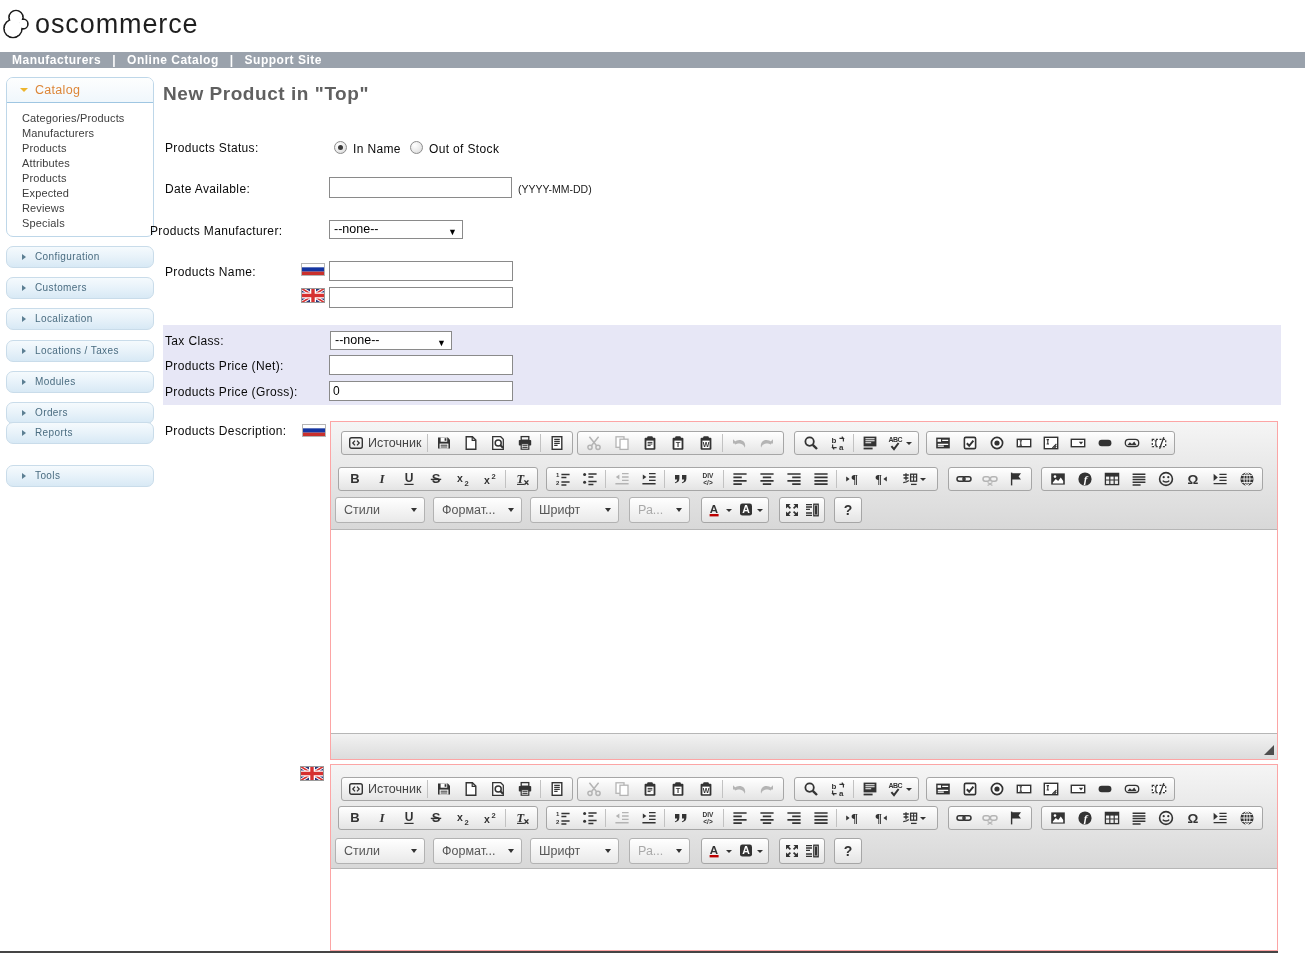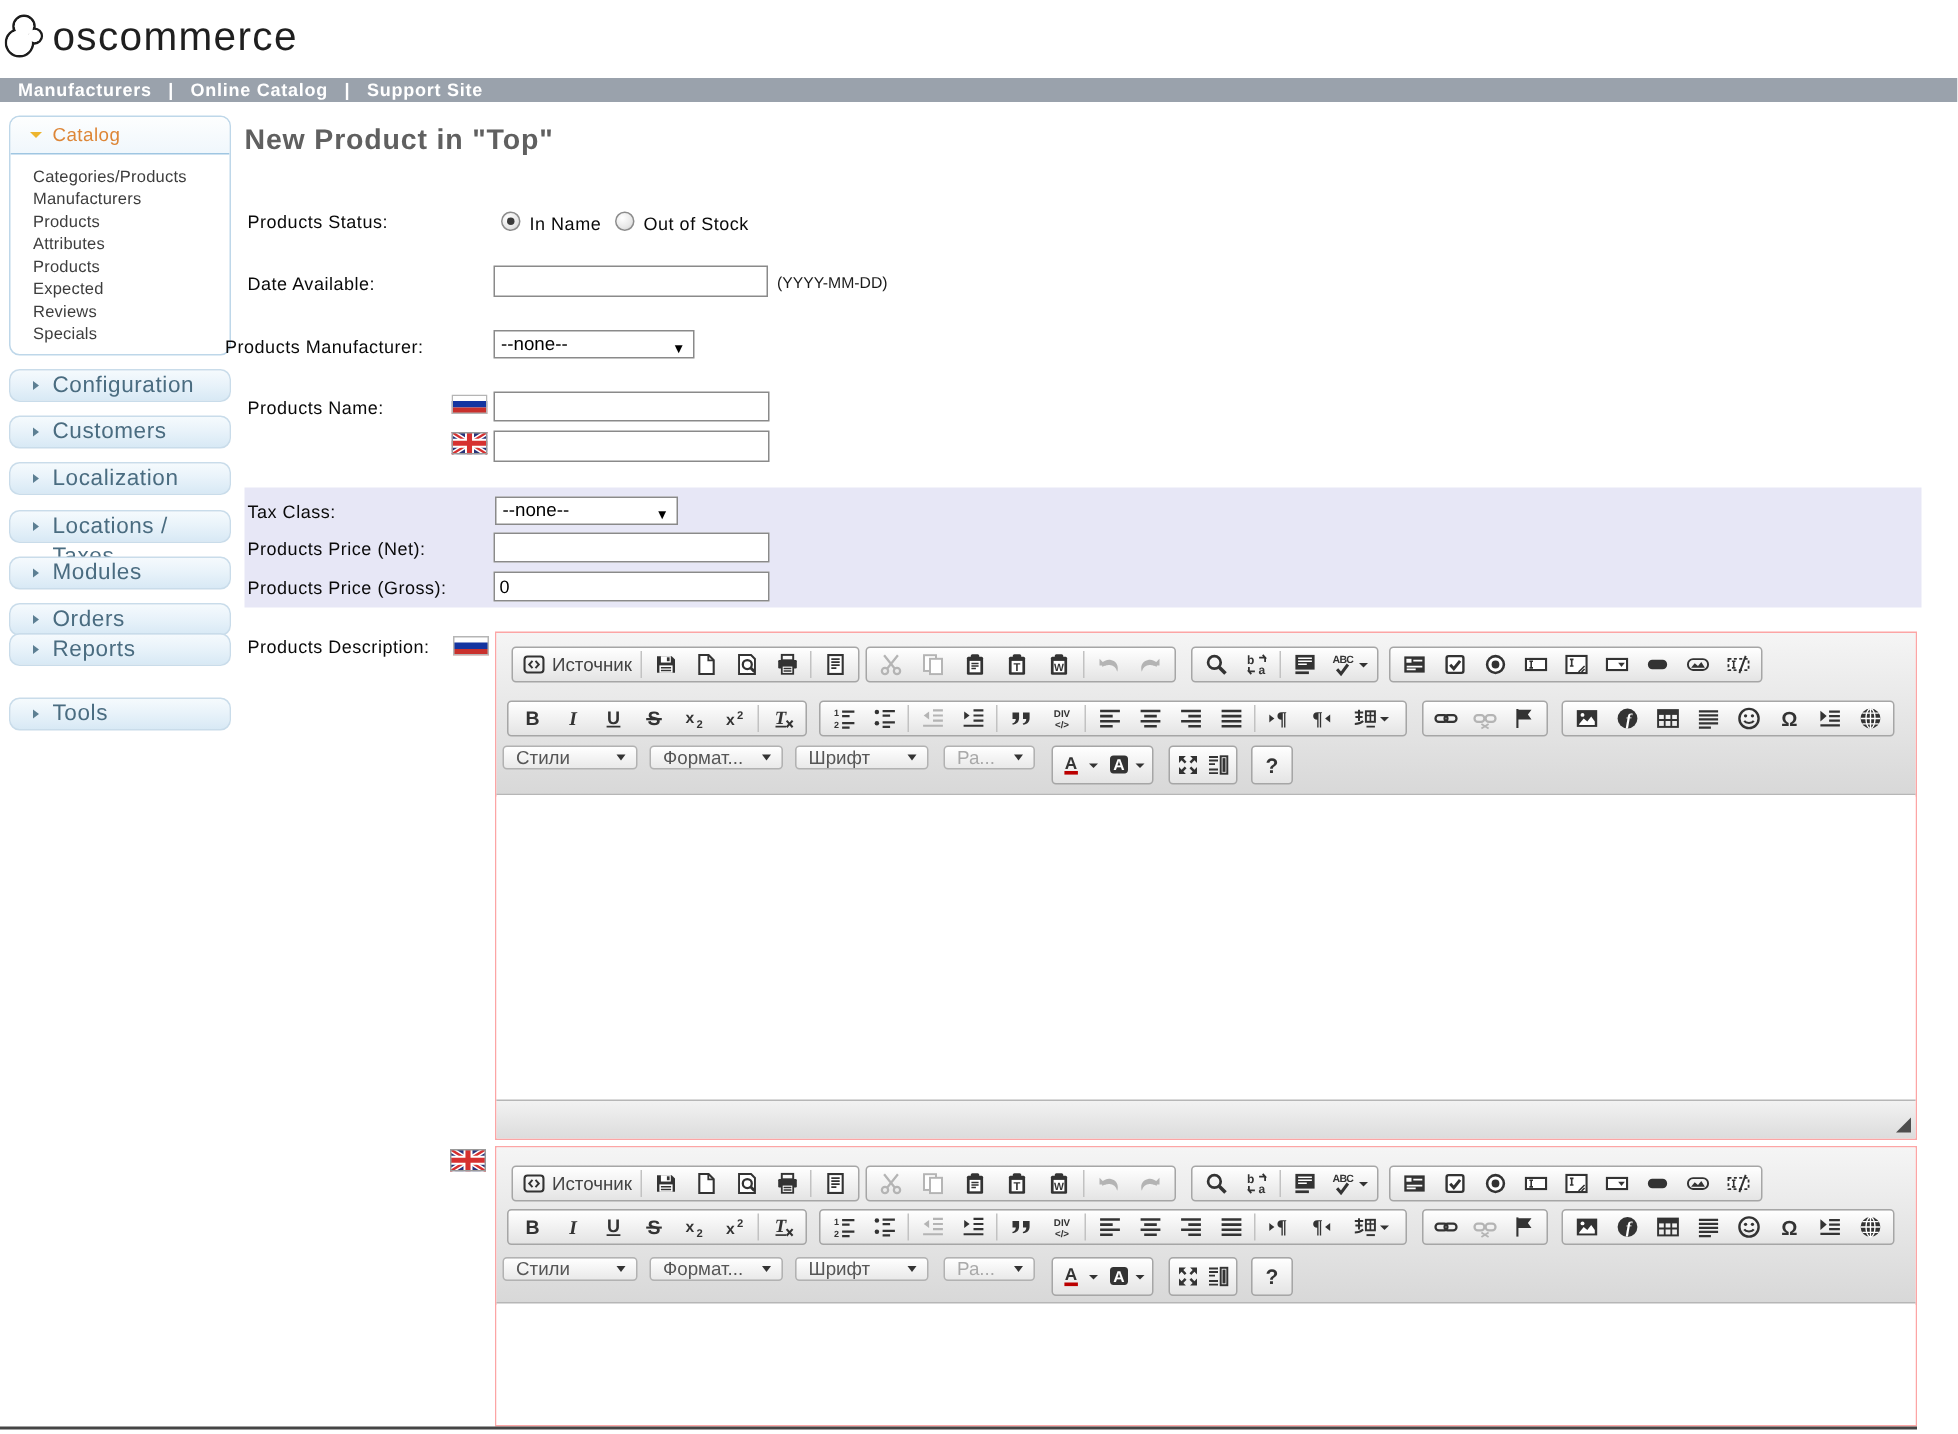--- a/index.html
+++ b/index.html
@@ -3,21 +3,21 @@
 *{margin:0;padding:0;box-sizing:border-box}
 html,body{width:1305px;height:956px;background:#fff;position:relative;overflow:hidden;
   font-family:"Liberation Sans",sans-serif}
 #logotext{position:absolute;left:35px;top:9px;font-size:27px;color:#1f1f1f;letter-spacing:0.9px}
 #adminbar{position:absolute;left:0;top:52px;width:1305px;height:16px;background:#9aa2ac;
   color:#fff;font-size:12px;font-weight:bold;line-height:16px;letter-spacing:0.5px}
 #adminbar span{margin:0 11px;font-weight:bold}
 
 .sbox{position:absolute;left:6px;width:148px;height:22px;border:1px solid #c9dcea;border-radius:7px;
   background:linear-gradient(180deg,#f5fafd 0%,#e9f3fa 45%,#d8e9f5 100%);
-  color:#4a6c80;font-size:15px;line-height:20px;padding-left:28px;letter-spacing:0.4px}
+  color:#4a6c80;font-size:10px;line-height:20px;padding-left:28px;letter-spacing:0.4px}
 .tri{position:absolute;left:15px;top:7px;width:0;height:0;border-left:4.5px solid #5c7f93;
   border-top:3.5px solid transparent;border-bottom:3.5px solid transparent}
 #catbox{position:absolute;left:6px;top:77px;width:148px;height:160px;border:1px solid #bed7e9;
   border-radius:7px;background:#fff;overflow:hidden}
 #cathead{height:25px;border-bottom:1px solid #9fc6e2;background:linear-gradient(180deg,#fdfefe,#f0f7fc);
   color:#dd8637;font-size:12.5px;line-height:24px;padding-left:28px;position:relative;letter-spacing:0.3px}
 .trio{position:absolute;left:13px;top:10px;width:0;height:0;border-top:4.5px solid #edb52e;
   border-left:4px solid transparent;border-right:4px solid transparent}
 #catlinks{padding:8px 0 0 15px;font-size:11px;line-height:15px;color:#3d3d3d;letter-spacing:0.15px}
 
@@ -45,21 +45,21 @@
 .b{display:inline-flex;align-items:center;justify-content:center;width:27px;height:22px;color:#333}
 .gb .b{width:28px}
 .gm .b{width:26px}
 .i{width:16px;height:16px;flex:none}
 .dis{color:#b4b4b4}
 .s{display:inline-block;width:1px;height:18px;background:#c2c2c2;margin:0 2px;align-self:center}
 .srcb{width:auto;padding:0 4px}
 .srct{font-size:12.5px;color:#444;margin-left:4px}
 .car{display:inline-block;width:0;height:0;border-top:3.5px solid #333;
   border-left:3px solid transparent;border-right:3px solid transparent;margin-left:2px}
-.combo{position:absolute;top:0;display:inline-flex;align-items:center;height:16px;border:1px solid #b2b2b2;
+.combo{position:absolute;top:0;display:inline-flex;align-items:center;height:26px;border:1px solid #b2b2b2;
   border-radius:3px;background:linear-gradient(180deg,#ffffff,#e9e9e9)}
 .cl{font-size:12.5px;color:#565656;padding-left:8px;flex:1}
 .ca{width:0;height:0;border-top:4px solid #333;border-left:3.5px solid transparent;
   border-right:3.5px solid transparent;margin-right:7px}
 .dis2 .cl{color:#a9a9a9}
 .econt{position:absolute;left:0;right:0;bottom:26px;background:#fff}
 #ed2 .econt{bottom:0}
 .ebot{position:absolute;left:0;bottom:0;right:0;height:26px;border-top:1px solid #b6b6b6;
   background:linear-gradient(180deg,#f2f2f2,#dcdcdc)}
 .rsz{position:absolute;right:3px;bottom:4px;width:0;height:0;border-bottom:10px solid #4e4e4e;

